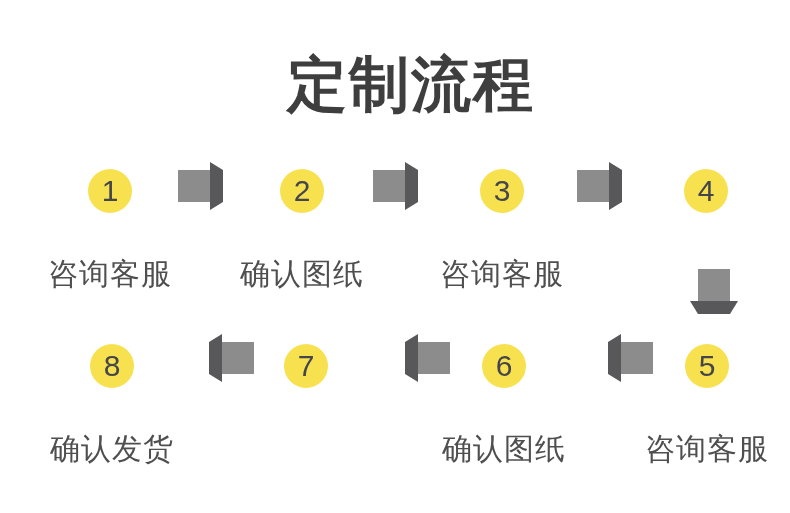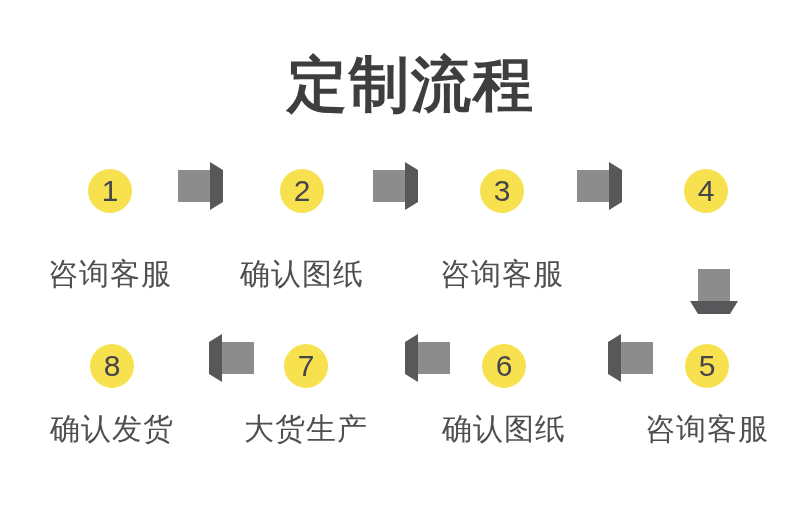--- a/index.html
+++ b/index.html
@@ -48,21 +48,21 @@
     color:var(--number);
   }
   .step-label{
     font-size:30px;
     line-height:1.15;
     letter-spacing:1px;
     color:var(--label);
     white-space:nowrap;
   }
   .row1 .step-label{margin-top:28px;}
-  .row2 .step-label{margin-top:8px;}
+  .row2 .step-label{margin-top:28px;}
   .arrow{
     position:absolute;
     display:flex;
     align-items:center;
     height:16px;
   }
   .arrow .line{
     flex:1;
     height:2px;
     background:var(--arrow-line);
@@ -136,21 +136,20 @@
 <div class="step row2" style="left:378px;top:312px">
   <div class="badge">
       <span>6</span>
     </div>
   <div class="step-label">确认图纸</div>
 </div>
 <div class="step row2" style="left:180px;top:312px">
   <div class="badge">
       <span>7</span>
     </div>
-  <div class="step-label">大货生产</div>
 </div>
 <div class="step row2" style="left:-14px;top:312px">
   <div class="badge">
       <span>8</span>
     </div>
   <div class="step-label">确认发货</div>
 </div>
 
 <div class="arrow" style="left:146px;top:154px;width:95px">
   <div class="line"></div>

